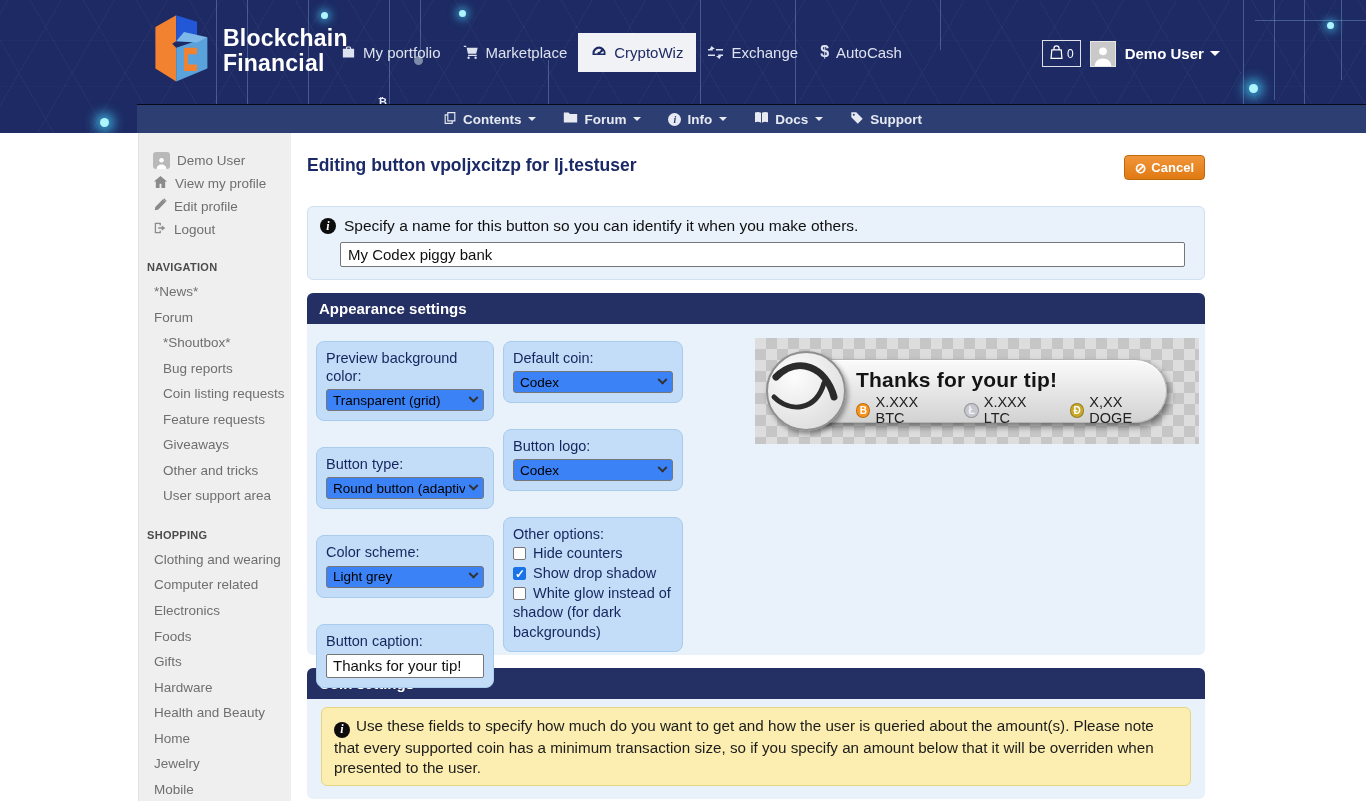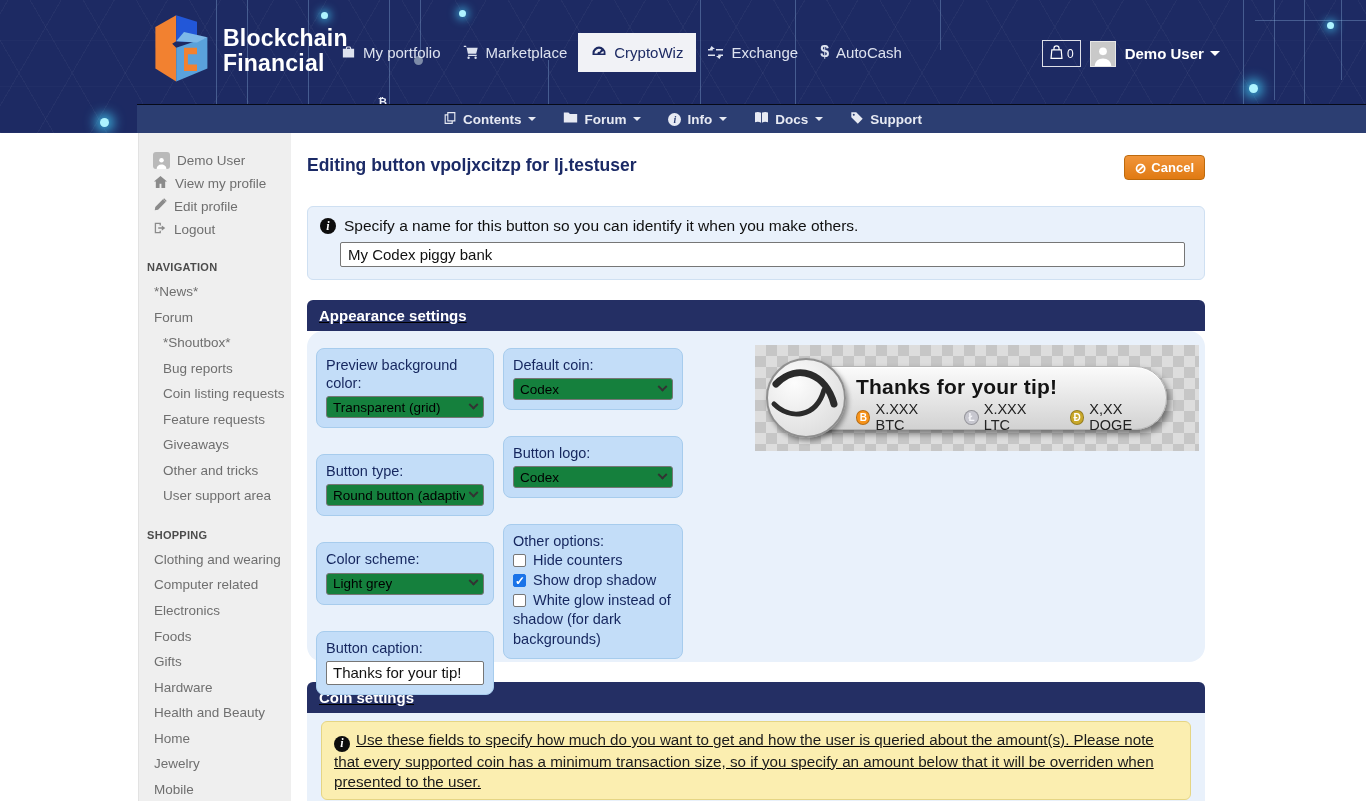--- a/index.html
+++ b/index.html
@@ -77,34 +77,34 @@
   .name-box { margin-top:26px; background:#e9f1fb; border:1px solid #cfe0f2; border-radius:6px;
     padding:10px 12px 12px 12px; }
   .hint-row { display:flex; align-items:center; gap:8px; font-size:15.5px; color:#101010; }
   .info-solid { flex:0 0 auto; display:inline-flex; width:16px; height:16px; border-radius:50%;
     background:#0d0d0d; color:#fff; font-size:12px; font-weight:bold; align-items:center;
     justify-content:center; font-family:"Liberation Serif", serif; font-style:italic; }
   .name-input { display:block; margin:7px 0 0 20px; width:calc(100% - 27px); height:25px;
     border:1px solid #767676; border-radius:2px; font-size:15px; padding:1px 7px;
     font-family:"Liberation Sans", sans-serif; color:#111; background:#fff; }
 
-  .panel { margin-top:20px;text-decoration:underline; }
+  .panel { margin-top:13px; }
   .panel-header { background:#242f64; color:#fff; font-weight:bold; font-size:15px;
     padding:7px 12px; border-radius:6px 6px 0 0; }
   .panel-body { background:#e9f1fb; border-radius:0 0 6px 6px; position:relative; }
-  .appearance-body { height:331px;border-radius:16px; }
+  .appearance-body { height:331px; }
   .coin-body { height:100px; padding:8px 14px 0 14px; overflow:hidden; }
 
   .fgroup { background:#c3ddf8; border:1px solid #a7cced; border-radius:8px; padding:7px 9px 9px 9px;
     margin-bottom:26px; }
   .fgroup-label { color:#15265e; font-size:14.5px; line-height:1.25; margin-bottom:4px; }
   .col1 { position:absolute; left:9px; top:17px; width:178px; }
   .col2 { position:absolute; left:196px; top:17px; width:180px; }
 
-  .select-box { background:#15803d; border:1px solid #767676; border-radius:3px; height:22px;
+  .select-box { background:#3b82f6; border:1px solid #767676; border-radius:3px; height:22px;
     display:flex; align-items:center; justify-content:space-between; padding:0 6px;
     font-size:13.5px; color:#000; cursor:pointer; overflow:hidden; white-space:nowrap; }
   .select-box .val { overflow:hidden; white-space:nowrap; }
   .chev { flex:0 0 auto; width:7px; height:7px; border-right:2px solid #333; border-bottom:2px solid #333;
     transform:rotate(45deg) translate(-2px,-2px); margin-left:5px; }
   .caption-input { width:100%; height:24px; border:1px solid #767676; border-radius:2px;
     font-size:15px; padding:1px 6px; font-family:"Liberation Sans", sans-serif; color:#111; background:#fff; }
 
   .opt-block { color:#15265e; font-size:14.5px; line-height:1.35; }
   .checkbox { display:inline-block; width:13px; height:13px; background:#fff; border:1px solid #767676;

